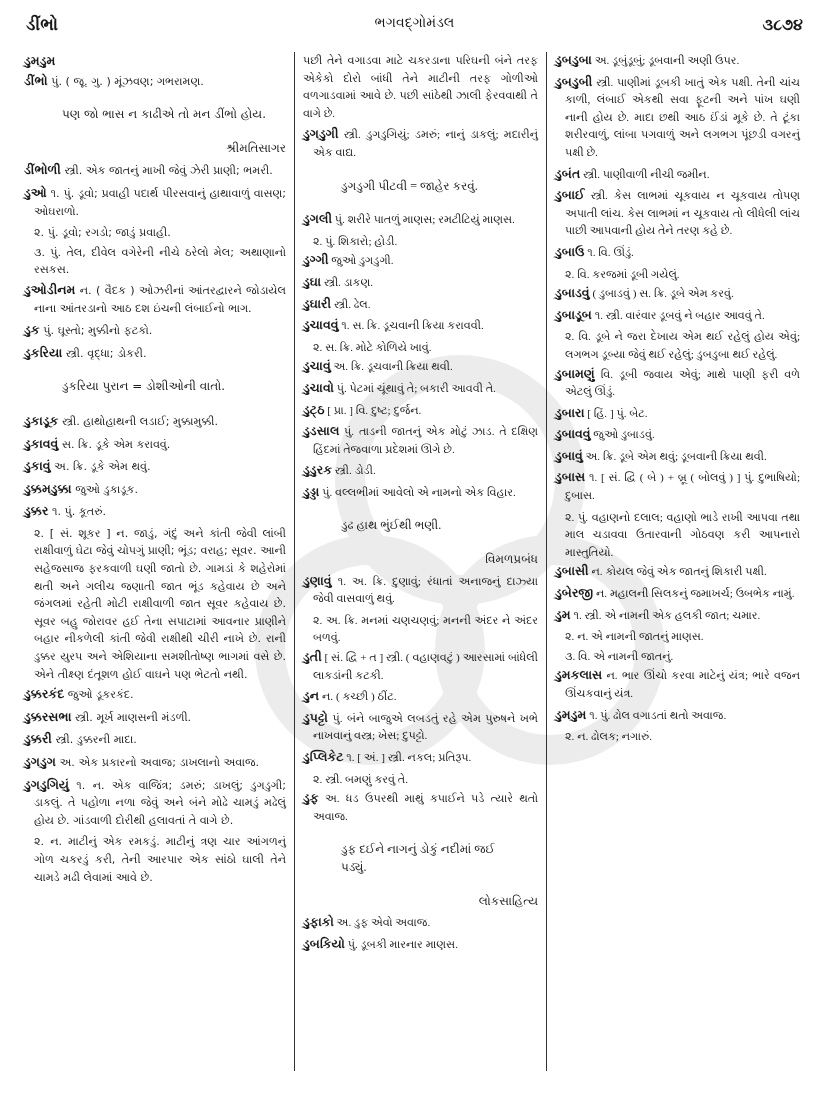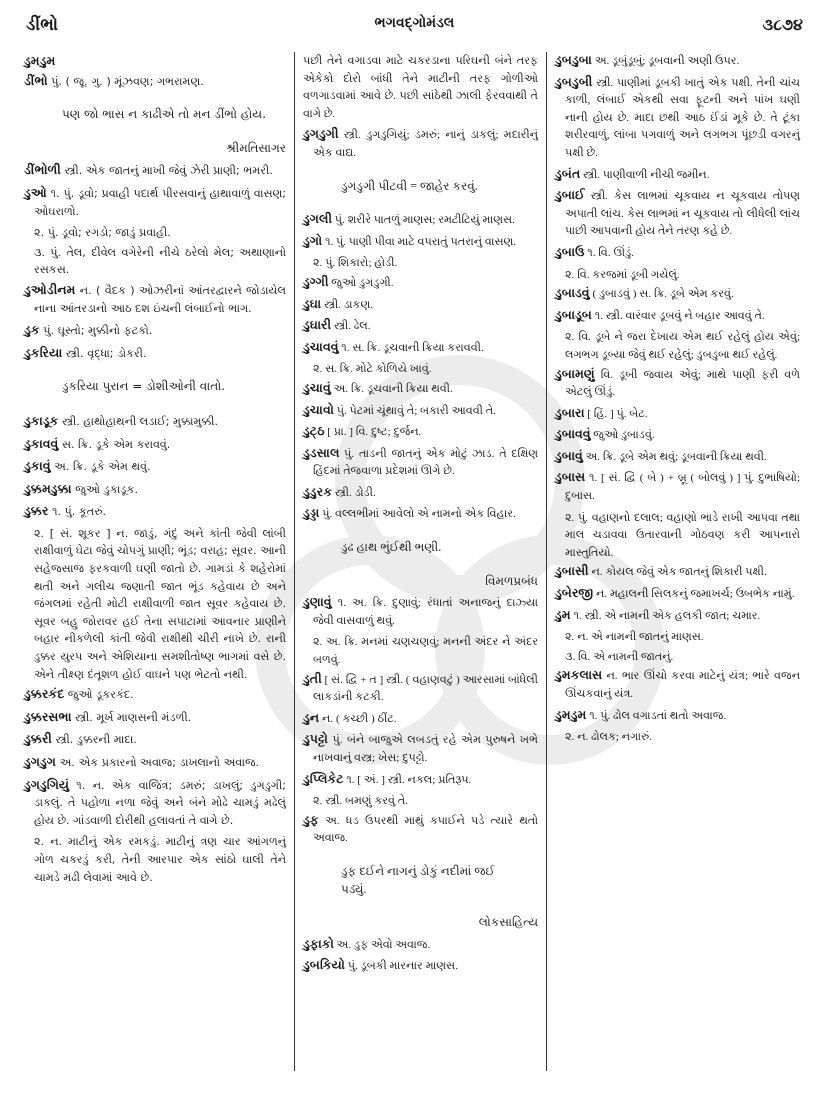--- a/index.html
+++ b/index.html
@@ -10,21 +10,21 @@
   .watermark {
     position: absolute; left: 250px; top: 330px; width: 420px; height: 460px;
     pointer-events: none; opacity: 0.07;
   }
   .header {
     position: absolute; top: 14px; left: 26px; right: 22px; height: 24px;
     display: flex; justify-content: space-between; align-items: baseline;
     font-weight: bold;
   }
   .hdr-guide { font-size: 17px; }
-  .hdr-title { font-size: 14px; font-weight: bold; position: absolute; left: 50%; transform: translateX(-50%); }
+  .hdr-title { font-size: 14px; font-weight: normal; position: absolute; left: 50%; transform: translateX(-50%); }
   .hdr-page { font-size: 16px; }
   .columns {
     position: absolute; top: 52px; left: 24px; right: 16px; bottom: 40px;
     display: grid; grid-template-columns: 270px 252px 262px; column-gap: 0;
   }
   .col { padding: 0 8px; font-size: 11.2px; line-height: 17.6px; }
   .col + .col { border-left: 1.2px solid #333; font-family: Liberation Serif, serif; }
   .col:first-child { padding-left: 0; }
   .entry { margin: 0 0 4px 0; text-indent: -10px; padding-left: 10px; text-align: justify; }
   .hw { font-weight: bold; font-size: 12.5px; }
@@ -75,21 +75,20 @@
       <p class="entry"><span class="hw">ડુક્કરી</span> <span>સ્ત્રી. ડુક્કરની માદા.</span></p>
       <p class="entry"><span class="hw">ડુગડુગ</span> <span>અ. એક પ્રકારનો અવાજ; ડાખલાનો અવાજ.</span></p>
       <p class="entry"><span class="hw">ડુગડુગિયું</span> <span>૧. ન. એક વાજિંત્ર; ડમરું; ડાખલું; ડુગડુગી; ડાકલું. તે પહોળા નળા જેવું અને બંને મોઢે ચામડું મઢેલું હોય છે. ગાંડવાળી દોરીથી હલાવતાં તે વાગે છે.</span></p>
       <p class="sense">૨. ન. માટીનું એક રમકડું. માટીનું ત્રણ ચાર આંગળનું ગોળ ચકરડું કરી, તેની આરપાર એક સાંઠો ઘાલી તેને ચામડે મઢી લેવામાં આવે છે.</p>
     </div>
   <div class="col">
       <p class="entry" style="text-indent: 0px; padding-left: 0px;"><span>પછી તેને વગાડવા માટે ચકરડાના પરિઘની બંને તરફ એકેકો દોરો બાંધી તેને માટીની તરફ ગોળીઓ વળગાડવામાં આવે છે. પછી સાંઠેથી ઝાલી ફેરવવાથી તે વાગે છે.</span></p>
       <p class="entry"><span class="hw">ડુગડુગી</span> <span>સ્ત્રી. ડુગડુગિયું; ડમરું; નાનું ડાકલું; મદારીનું એક વાદ્ય.</span></p>
       <p class="quote">ડુગડુગી પીટવી = જાહેર કરવું.</p>
       <p class="entry"><span class="hw">ડુગલી</span> <span>પું. શરીરે પાતળું માણસ; રમટીટિયું માણસ.</span></p>
-      <p class="entry"><span class="hw">ડુગો</span> <span>૧. પું. પાણી પીવા માટે વપરાતું પતરાનું વાસણ.</span></p>
       <p class="sense">૨. પું. શિકારો; હોડી.</p>
       <p class="entry"><span class="hw">ડુગ્ગી</span> <span>જુઓ ડુગડુગી.</span></p>
       <p class="entry"><span class="hw">ડુઘા</span> <span>સ્ત્રી. ડાકણ.</span></p>
       <p class="entry"><span class="hw">ડુઘારી</span> <span>સ્ત્રી. ઢેલ.</span></p>
       <p class="entry"><span class="hw">ડુચાવવું</span> <span>૧. સ. ક્રિ. ડૂચવાની ક્રિયા કરાવવી.</span></p>
       <p class="sense">૨. સ. ક્રિ. મોટે કોળિયે ખાવું.</p>
       <p class="entry"><span class="hw">ડુચાવું</span> <span>અ. ક્રિ. ડૂચવાની ક્રિયા થવી.</span></p>
       <p class="entry"><span class="hw">ડુચાવો</span> <span>પું. પેટમાં ચૂંથાવું તે; બકારી આવવી તે.</span></p>
       <p class="entry"><span class="hw">ડુટ્ઠ</span> <span>[ પ્રા. ] વિ. દુષ્ટ; દુર્જન.</span></p>
       <p class="entry"><span class="hw">ડુડસાલ</span> <span>પું. તાડની જાતનું એક મોટું ઝાડ. તે દક્ષિણ હિંદમાં તેજવાળા પ્રદેશમાં ઊગે છે.</span></p>

